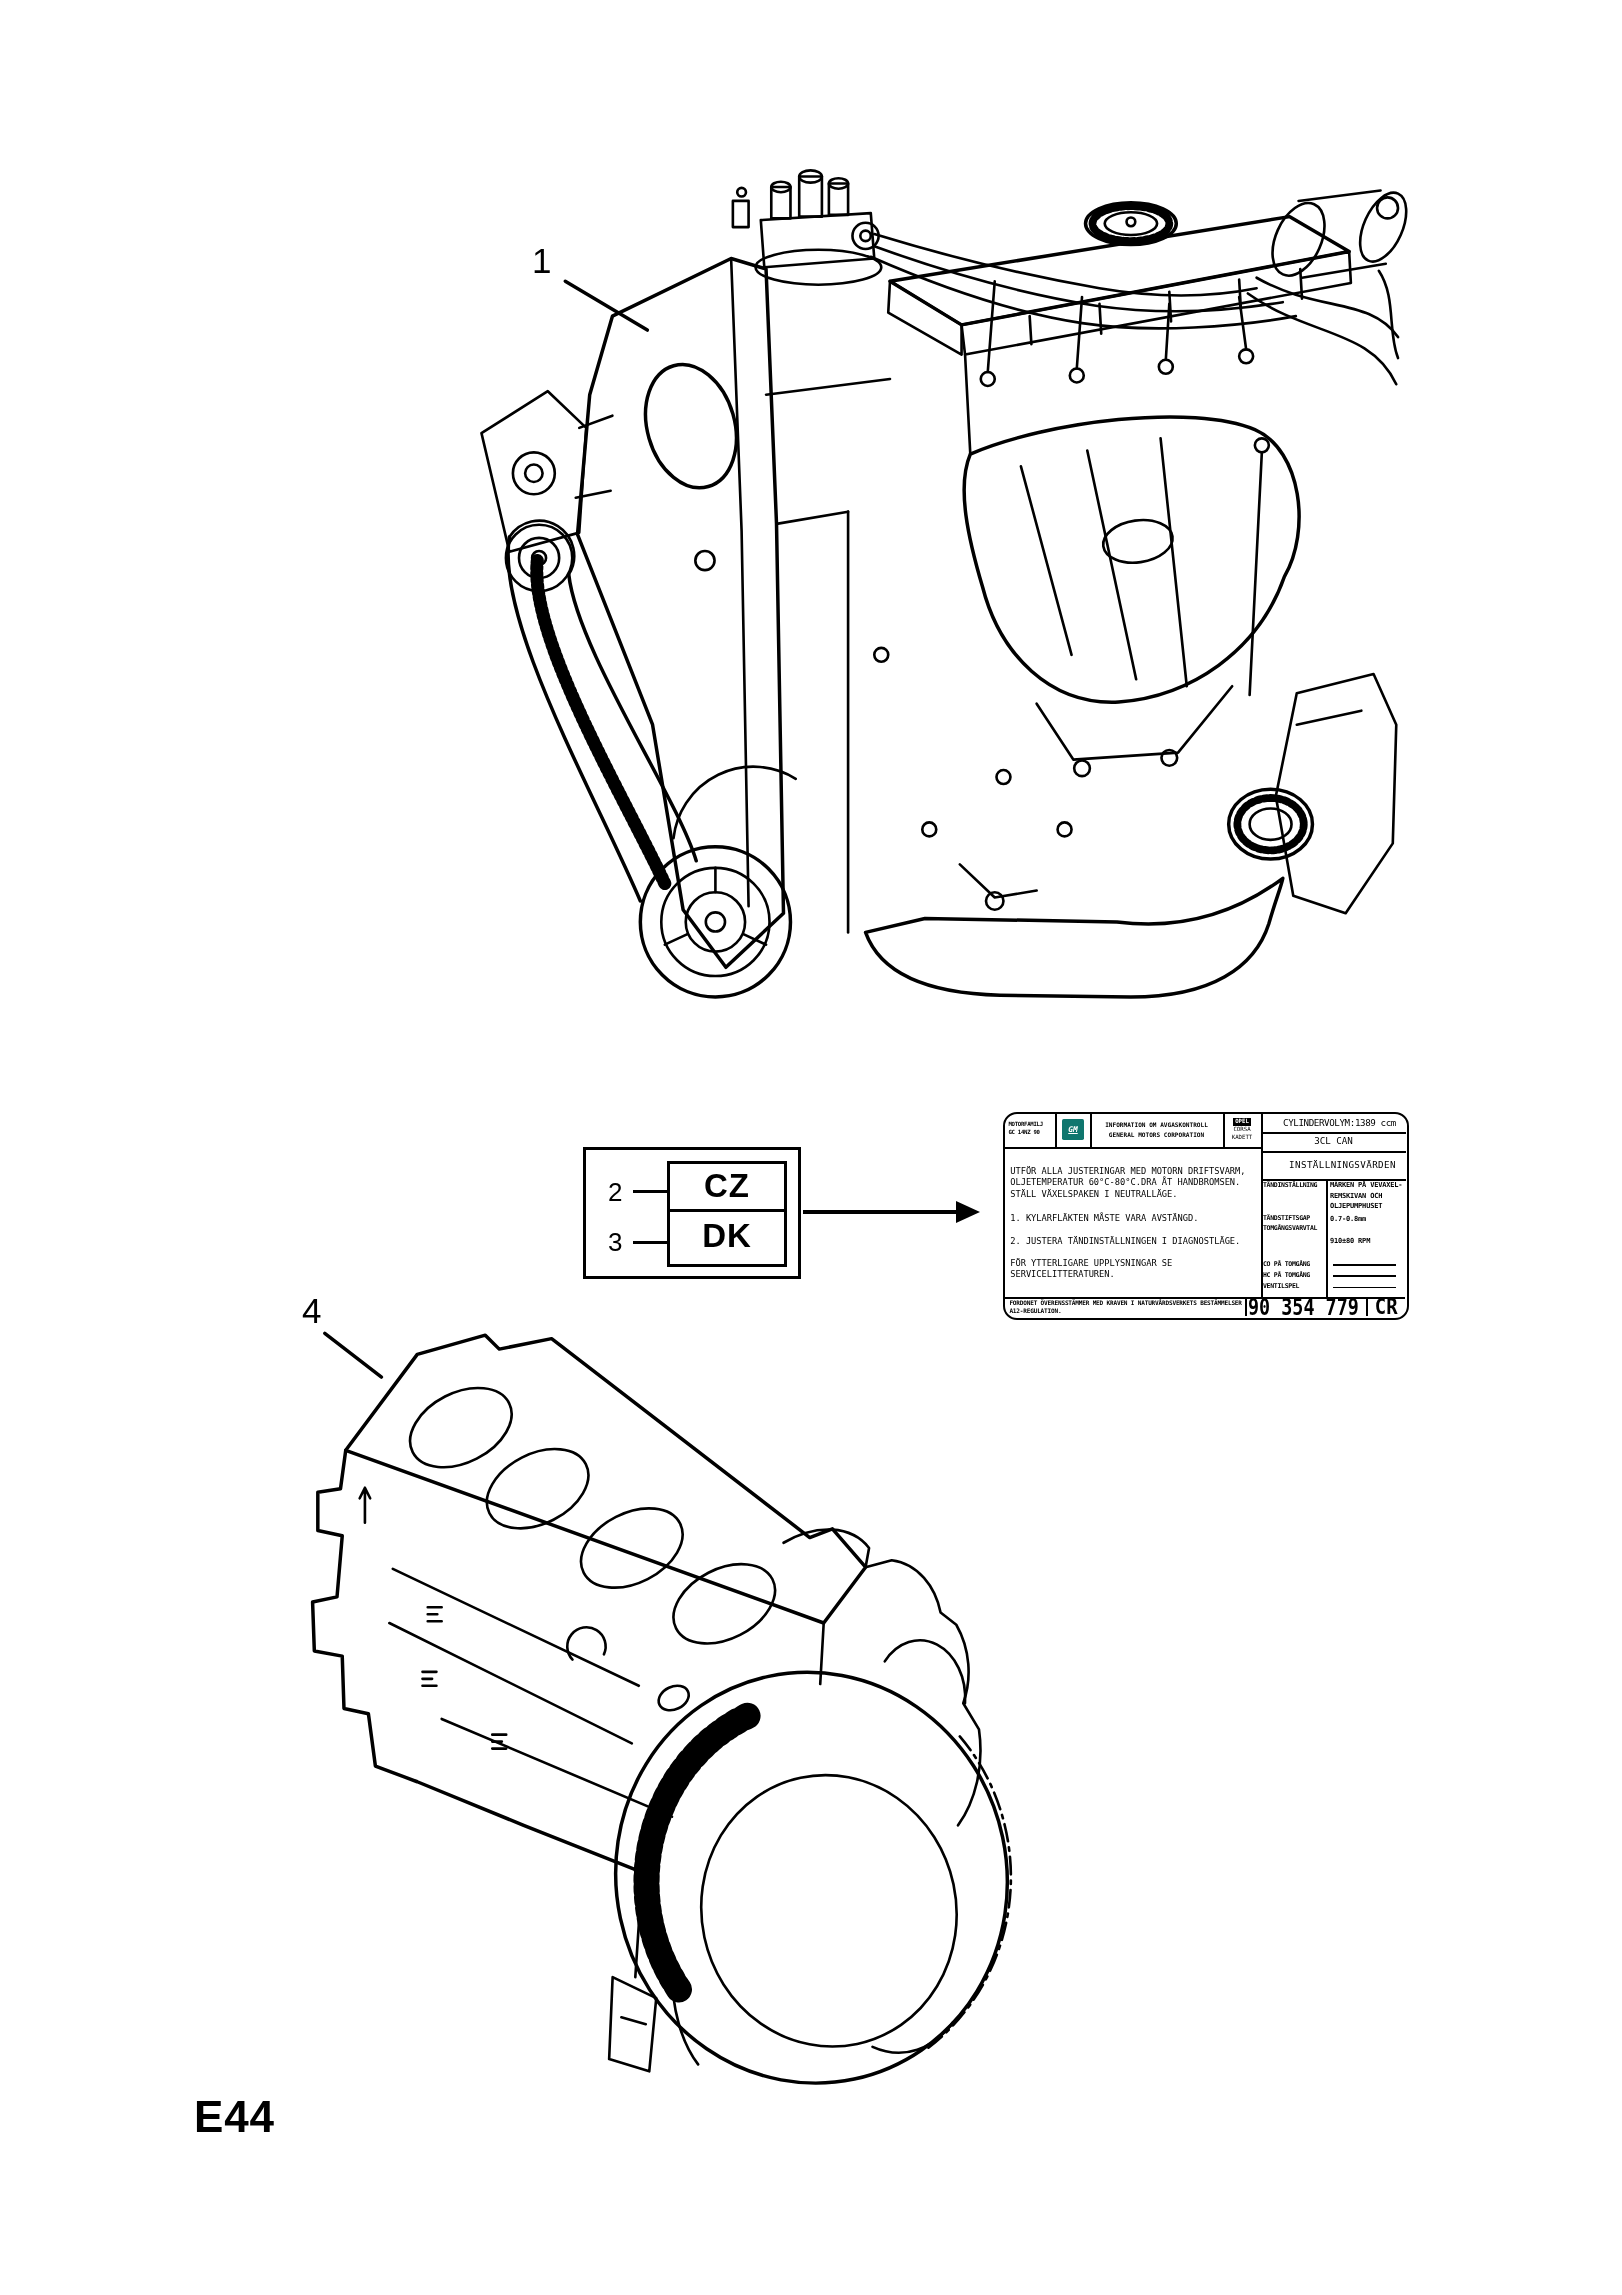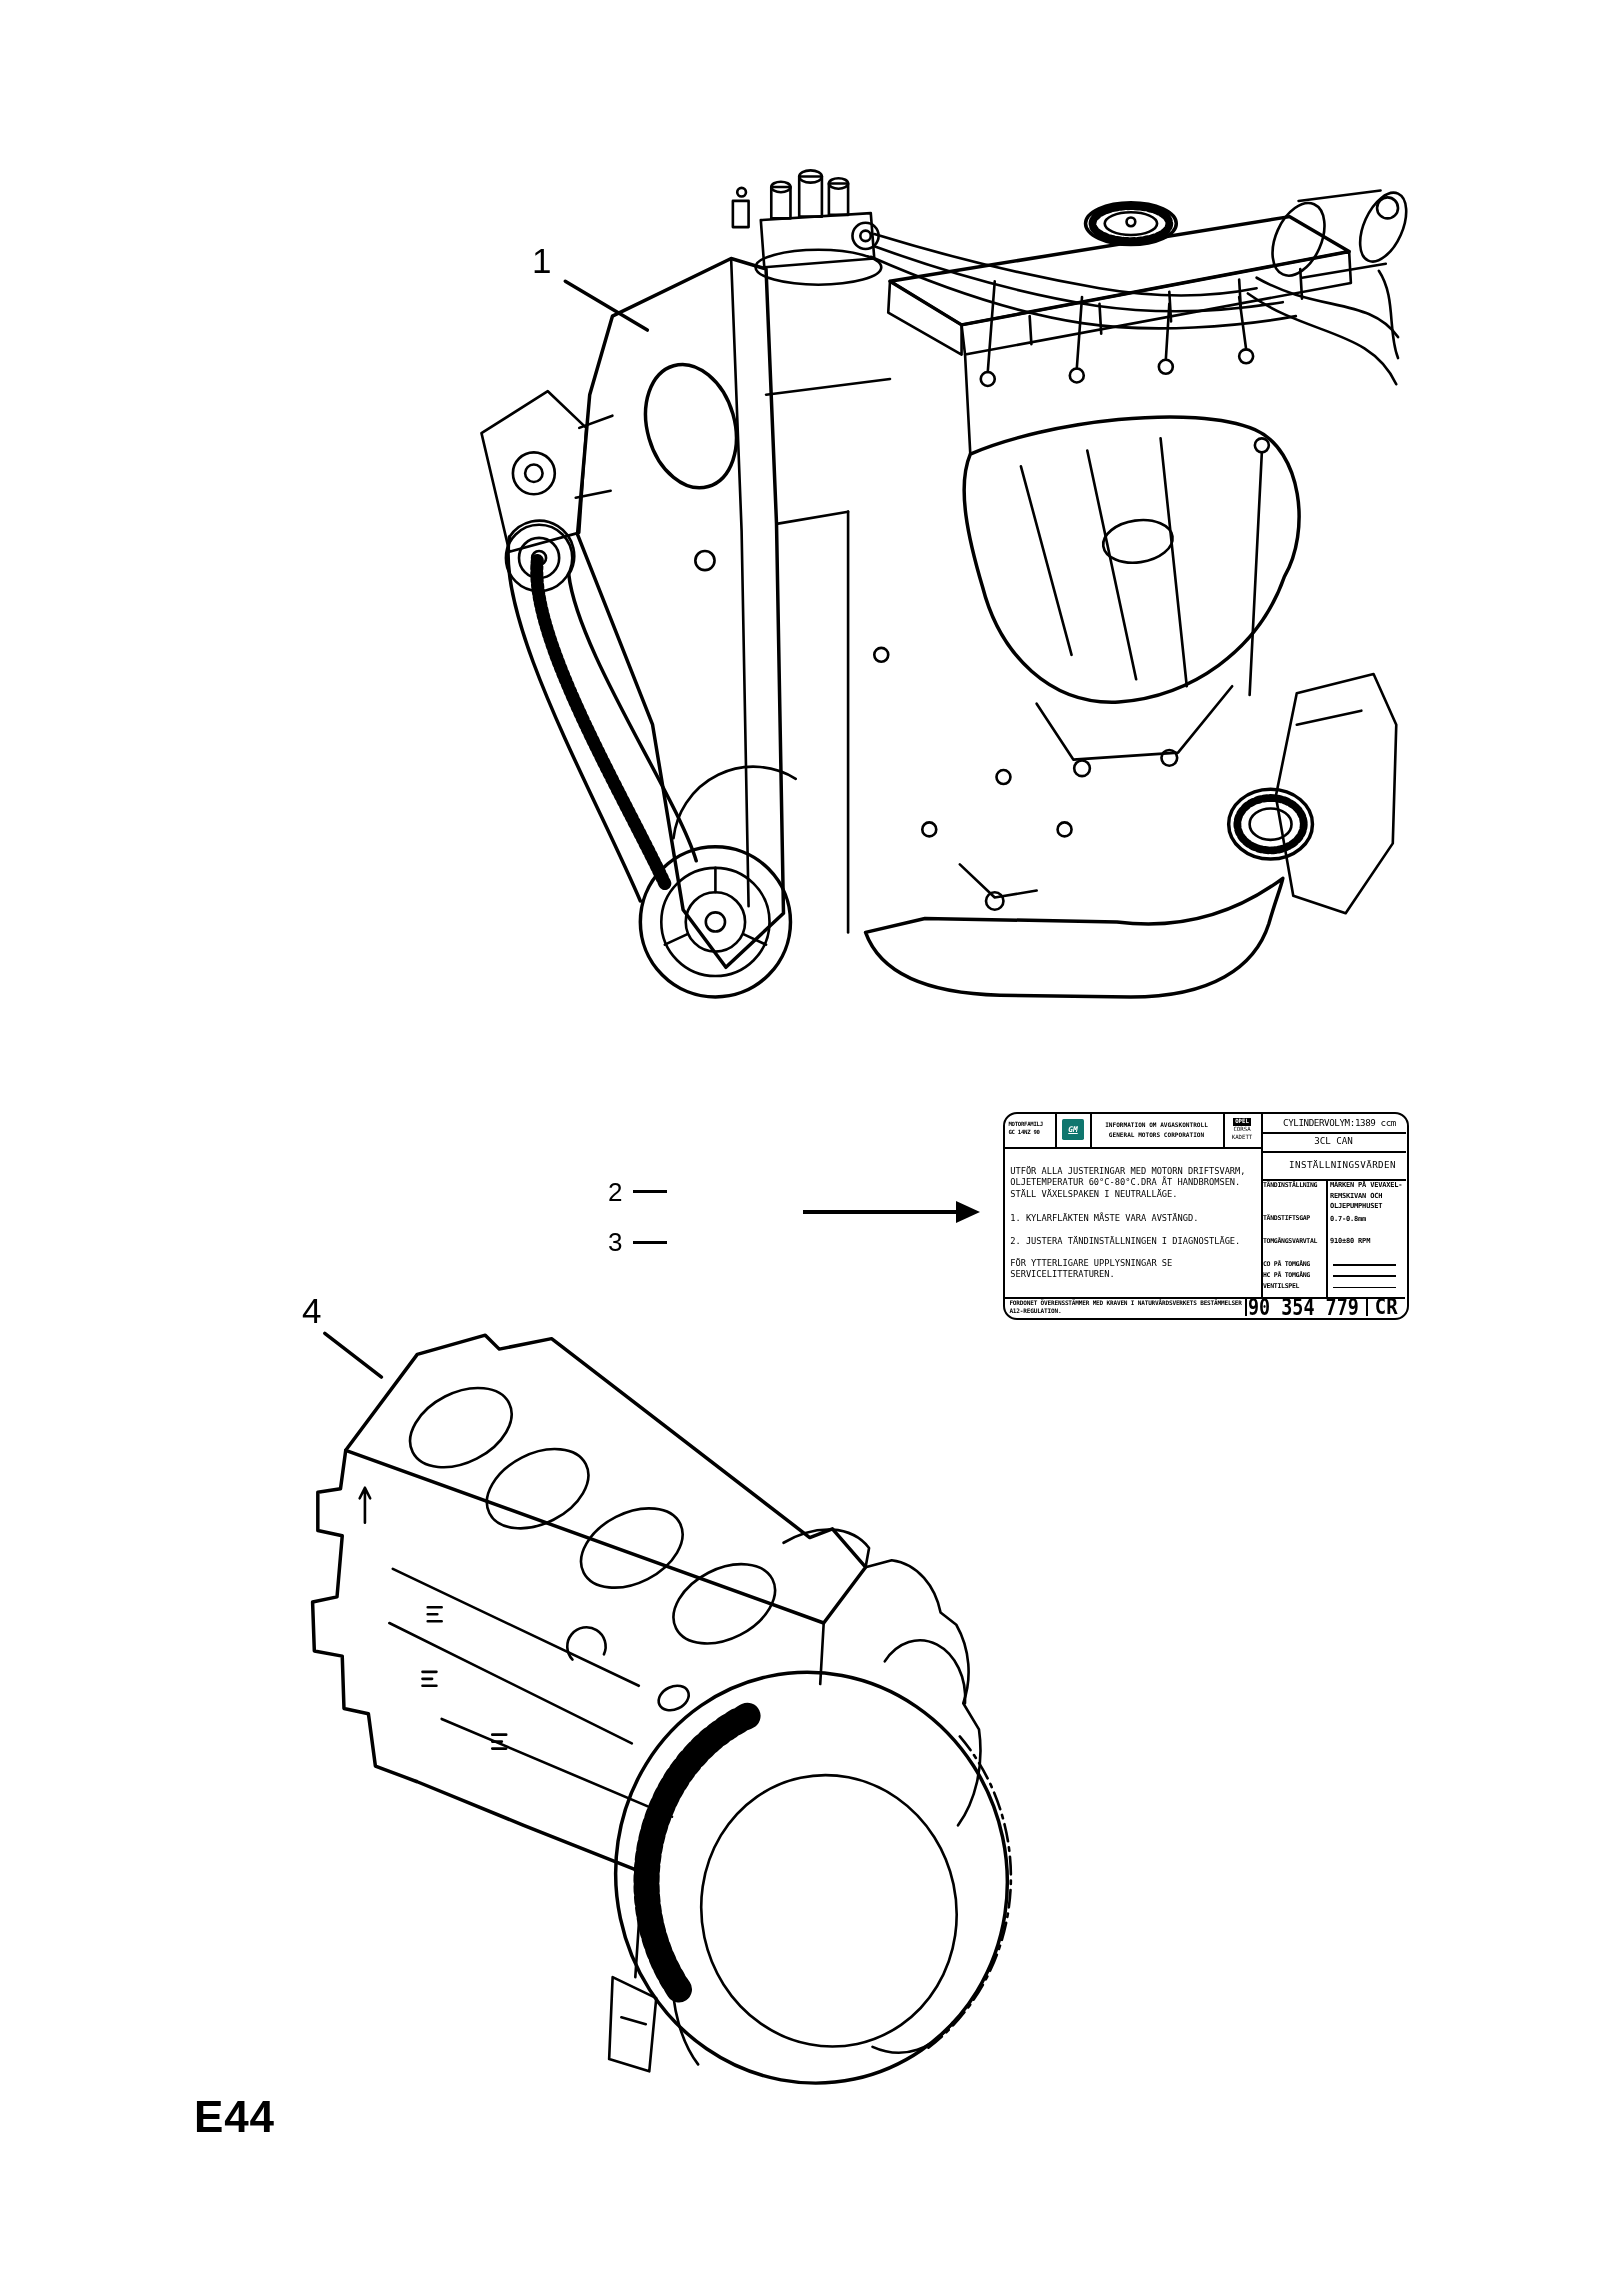--- a/index.html
+++ b/index.html
@@ -213,20 +213,26 @@
       <path d="M 800 490 A 230 242 0 0 1 760 850" stroke-dasharray="20 7 4 7"></path>
 
       <path d="M 402 766 L 398 860 L 444 874 L 452 790 Z"></path>
       <line x1="412" y1="812" x2="440" y2="820"></line>
     </g>
   </svg>
 
   <div class="callout" style="left:532px;top:243px">1</div>
   <div class="callout" style="left:302px;top:1293px">4</div>
 
+  <div id="country-box">
+    <div id="country-inner">
+      <div class="country-cell first">CZ</div>
+      <div class="country-cell">DK</div>
+    </div>
+  </div>
   <div class="callout small" style="left:608px;top:1179px">2</div>
   <div class="callout small" style="left:608px;top:1229px">3</div>
   <div class="tickline" style="left:633px;top:1190px;width:34px"></div>
   <div class="tickline" style="left:633px;top:1241px;width:34px"></div>
   <div id="arrow-shaft"></div>
   <div id="arrow-head"></div>
 
   <div id="spec-label">
 
     <div class="hline" style="left:0;top:33px;width:256px"></div>
@@ -266,21 +272,21 @@
       <div class="para p1">UTFÖR ALLA JUSTERINGAR MED MOTORN DRIFTSVARM, OLJETEMPERATUR 60°C-80°C.DRA ÅT HANDBROMSEN. STÄLL VÄXELSPAKEN I NEUTRALLÄGE.</div>
       <div class="para">1. KYLARFLÄKTEN MÅSTE VARA AVSTÄNGD.</div>
       <div class="para p3">2. JUSTERA TÄNDINSTÄLLNINGEN I DIAGNOSTLÄGE.</div>
       <div class="para">FÖR YTTERLIGARE UPPLYSNINGAR SE SERVICELITTERATUREN.</div>
     </div>
 
     <div class="set-label" style="top:68px">TÄNDINSTÄLLNING</div>
     <div class="set-value" style="top:66px">MÄRKEN PÅ VEVAXEL-REMSKIVAN OCH OLJEPUMPHUSET</div>
     <div class="set-label" style="top:101px">TÄNDSTIFTSGAP</div>
     <div class="set-value" style="top:100px">0.7-0.8mm</div>
-    <div class="set-label" style="top:124px">TOMGÅNGSVARVTAL</div>
+    <div class="set-label" style="top:111px">TOMGÅNGSVARVTAL</div>
     <div class="set-value" style="top:122px">910±80 RPM</div>
     <div class="set-label" style="top:147px">CO PÅ TOMGÅNG</div>
     <div class="dashline" style="top:150px"></div>
     <div class="set-label" style="top:158px">HC PÅ TOMGÅNG</div>
     <div class="dashline" style="top:161px"></div>
     <div class="set-label" style="top:169px">VENTILSPEL</div>
     <div class="dashline thin" style="top:173px"></div>
 
     <div class="cell" id="compliance">FORDONET ÖVERENSSTÄMMER MED KRAVEN I NATURVÅRDSVERKETS BESTÄMMELSER A12-REGULATION.</div>
     <div class="cell" id="part-number">90 354 779</div>

